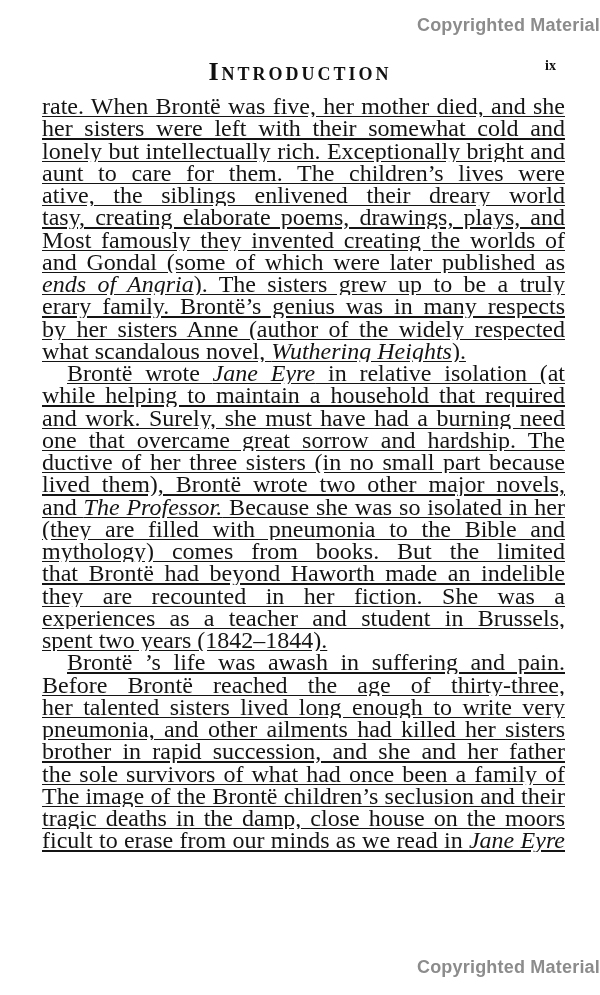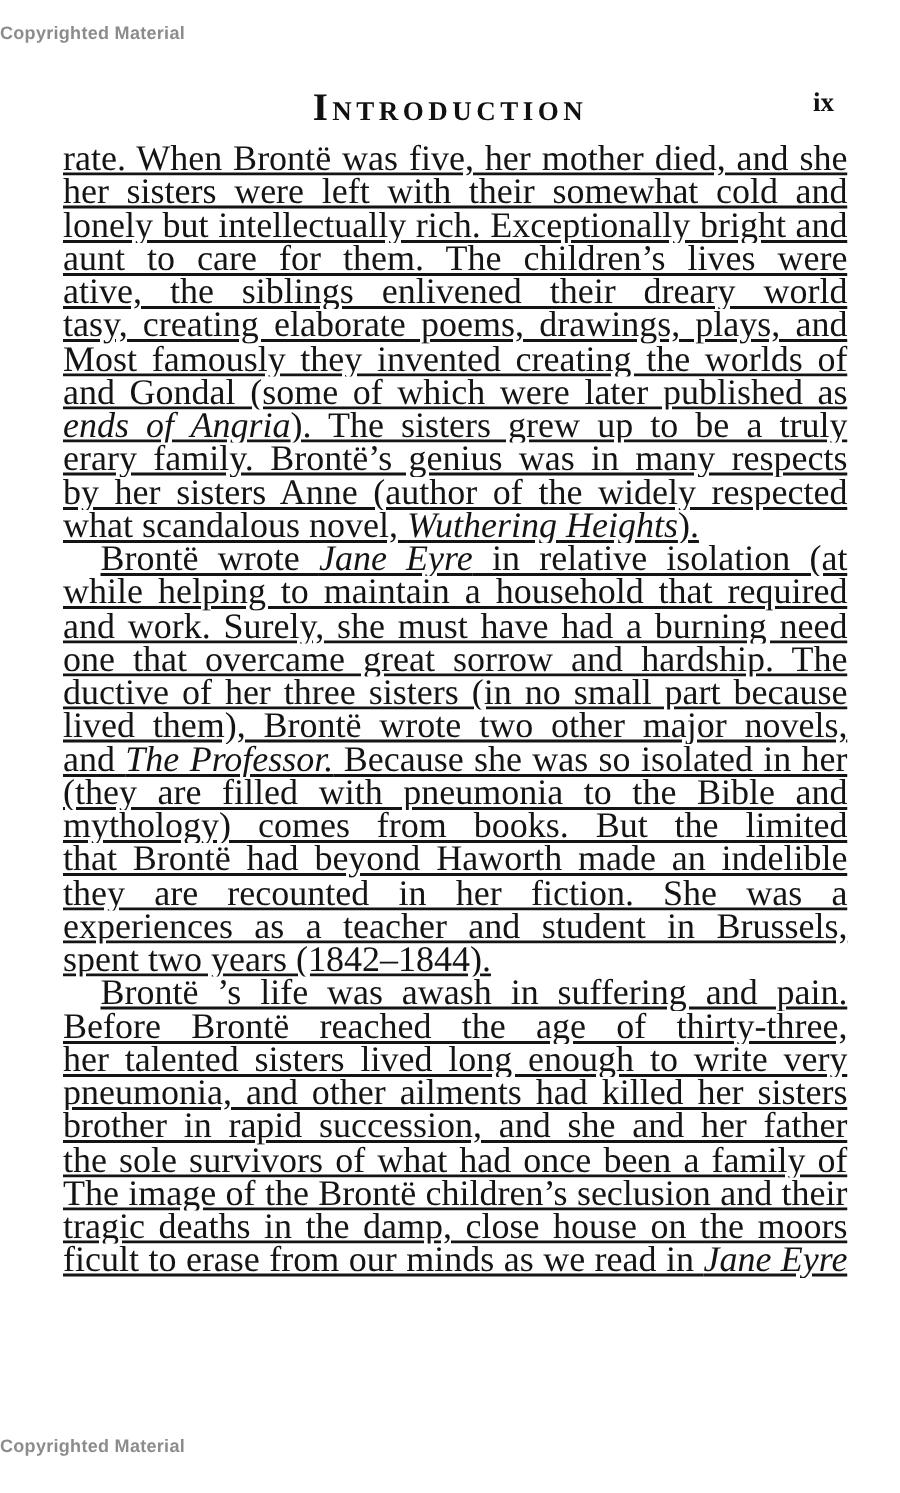--- a/index.html
+++ b/index.html
@@ -13,24 +13,24 @@
     height: 995px;
     background: #ffffff;
     color: #141414;
     font-family: "Liberation Serif", serif;
     overflow: hidden;
   }
   .copyright {
     position: absolute;
     left: 0;
     width: 100%;
-    text-align: left;
+    text-align: right;
     font-family: "Liberation Sans", sans-serif;
     font-weight: bold;
-    font-size: 12px;
+    font-size: 18px;
     color: #8c8c8c;
     letter-spacing: 0.2px;
   }
   .copyright.top { top: 15px; }
   .copyright.bottom { top: 957px; }
 
   #page-header {
     position: absolute;
     top: 57px;
     left: 42px;
@@ -45,21 +45,21 @@
     font-variant: small-caps;
     font-weight: bold;
     font-size: 26px;
     letter-spacing: 3px;
     color: #111111;
   }
   #page-number {
     position: absolute;
     right: 2px;
     top: 1px;
-    font-size: 18px;
+    font-size: 14px;
     font-weight: bold;
     color: #111111;
   }
 
   #body-text {
     position: absolute;
     top: 95px;
     left: 42px;
     width: 523px;
   }

